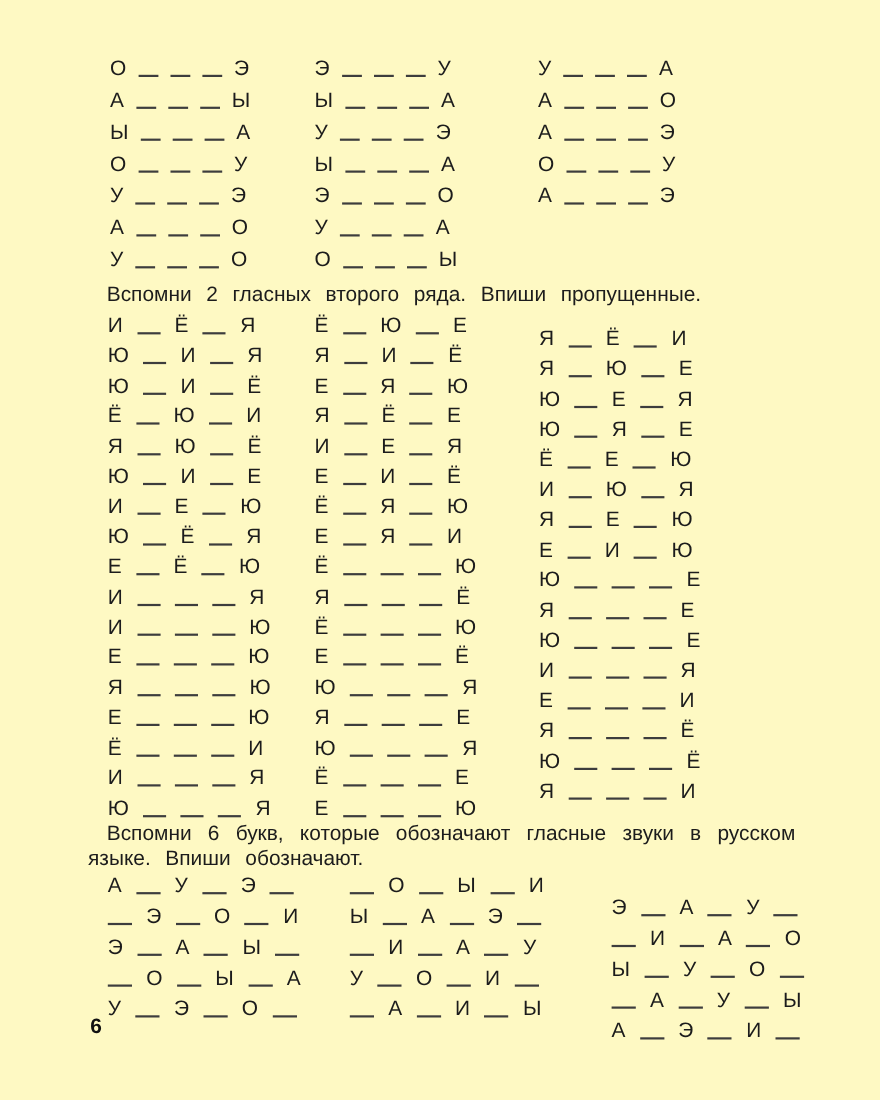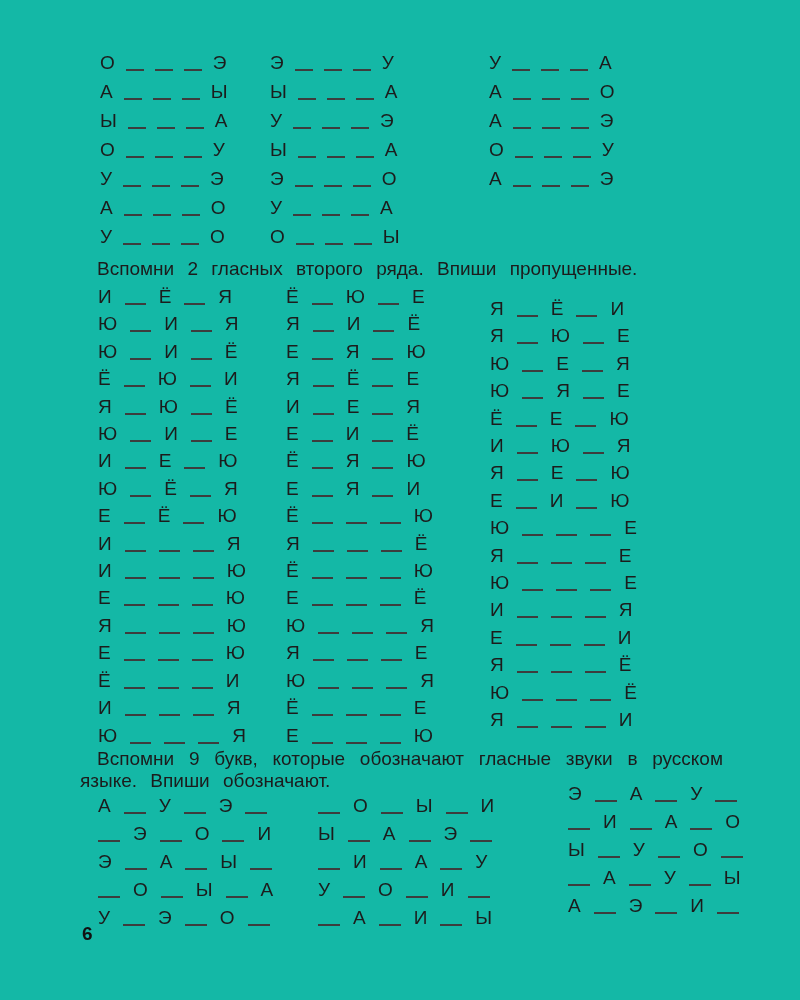--- a/index.html
+++ b/index.html
@@ -5,21 +5,21 @@
   * { margin: 0; padding: 0; box-sizing: border-box; }
   html, body { background: #ffffff; }
   body {
     width: 800px; height: 1000px;
     font-family: "Liberation Sans", sans-serif;
     color: #1c1c1c;
   }
   .page {
     position: relative;
     width: 800px; height: 1000px;
-    background: #14b8a6;
+    background: #fef9c3;
     overflow: hidden;
   }
   .col { position: absolute; }
   .letter-row { white-space: nowrap; }
   .letter { display: inline-block; font-size: 19px; }
   .blank {
     display: inline-block;
     height: 0;
     border-bottom: 2px solid #3d3d3d;
     transform: translateY(2px);
@@ -72,21 +72,21 @@
   <section class="sec-top">
     <div class="col" style="left:100px; top:49px;">
         <div class="letter-row"><span class="letter">О</span><span class="blank"></span><span class="blank"></span><span class="blank"></span><span class="letter">Э</span></div>
         <div class="letter-row"><span class="letter">А</span><span class="blank"></span><span class="blank"></span><span class="blank"></span><span class="letter">Ы</span></div>
         <div class="letter-row"><span class="letter">Ы</span><span class="blank"></span><span class="blank"></span><span class="blank"></span><span class="letter">А</span></div>
         <div class="letter-row"><span class="letter">О</span><span class="blank"></span><span class="blank"></span><span class="blank"></span><span class="letter">У</span></div>
         <div class="letter-row"><span class="letter">У</span><span class="blank"></span><span class="blank"></span><span class="blank"></span><span class="letter">Э</span></div>
         <div class="letter-row"><span class="letter">А</span><span class="blank"></span><span class="blank"></span><span class="blank"></span><span class="letter">О</span></div>
         <div class="letter-row"><span class="letter">У</span><span class="blank"></span><span class="blank"></span><span class="blank"></span><span class="letter">О</span></div>
       </div>
-    <div class="col" style="left:270px; top:49px;">
+    <div class="col" style="left:286px; top:49px;">
         <div class="letter-row"><span class="letter">Э</span><span class="blank"></span><span class="blank"></span><span class="blank"></span><span class="letter">У</span></div>
         <div class="letter-row"><span class="letter">Ы</span><span class="blank"></span><span class="blank"></span><span class="blank"></span><span class="letter">А</span></div>
         <div class="letter-row"><span class="letter">У</span><span class="blank"></span><span class="blank"></span><span class="blank"></span><span class="letter">Э</span></div>
         <div class="letter-row"><span class="letter">Ы</span><span class="blank"></span><span class="blank"></span><span class="blank"></span><span class="letter">А</span></div>
         <div class="letter-row"><span class="letter">Э</span><span class="blank"></span><span class="blank"></span><span class="blank"></span><span class="letter">О</span></div>
         <div class="letter-row"><span class="letter">У</span><span class="blank"></span><span class="blank"></span><span class="blank"></span><span class="letter">А</span></div>
         <div class="letter-row"><span class="letter">О</span><span class="blank"></span><span class="blank"></span><span class="blank"></span><span class="letter">Ы</span></div>
       </div>
     <div class="col" style="left:489px; top:49px;">
         <div class="letter-row"><span class="letter">У</span><span class="blank"></span><span class="blank"></span><span class="blank"></span><span class="letter">А</span></div>
@@ -152,40 +152,40 @@
         <div class="letter-row"><span class="letter">Ю</span><span class="blank"></span><span class="blank"></span><span class="blank"></span><span class="letter">Е</span></div>
         <div class="letter-row"><span class="letter">И</span><span class="blank"></span><span class="blank"></span><span class="blank"></span><span class="letter">Я</span></div>
         <div class="letter-row"><span class="letter">Е</span><span class="blank"></span><span class="blank"></span><span class="blank"></span><span class="letter">И</span></div>
         <div class="letter-row"><span class="letter">Я</span><span class="blank"></span><span class="blank"></span><span class="blank"></span><span class="letter">Ё</span></div>
         <div class="letter-row"><span class="letter">Ю</span><span class="blank"></span><span class="blank"></span><span class="blank"></span><span class="letter">Ё</span></div>
         <div class="letter-row"><span class="letter">Я</span><span class="blank"></span><span class="blank"></span><span class="blank"></span><span class="letter">И</span></div>
       </div>
   </section>
 
   <div class="heading" id="heading-bot">
-    <div class="h-line1">Вспомни 9 букв, которые обозначают гласные звуки в русском</div>
+    <div class="h-line1">Вспомни 6 букв, которые обозначают гласные звуки в русском</div>
     <div class="h-line2">языке. Впиши обозначают.</div>
   </div>
 
   <section class="sec-bot">
     <div class="col" style="left:98px;  top:792px;">
         <div class="letter-row"><span class="letter">А</span><span class="blank"></span><span class="letter">У</span><span class="blank"></span><span class="letter">Э</span><span class="blank"></span></div>
         <div class="letter-row"><span class="blank"></span><span class="letter">Э</span><span class="blank"></span><span class="letter">О</span><span class="blank"></span><span class="letter">И</span></div>
         <div class="letter-row"><span class="letter">Э</span><span class="blank"></span><span class="letter">А</span><span class="blank"></span><span class="letter">Ы</span><span class="blank"></span></div>
         <div class="letter-row"><span class="blank"></span><span class="letter">О</span><span class="blank"></span><span class="letter">Ы</span><span class="blank"></span><span class="letter">А</span></div>
         <div class="letter-row"><span class="letter">У</span><span class="blank"></span><span class="letter">Э</span><span class="blank"></span><span class="letter">О</span><span class="blank"></span></div>
       </div>
     <div class="col" style="left:318px; top:792px;">
         <div class="letter-row"><span class="blank"></span><span class="letter">О</span><span class="blank"></span><span class="letter">Ы</span><span class="blank"></span><span class="letter">И</span></div>
         <div class="letter-row"><span class="letter">Ы</span><span class="blank"></span><span class="letter">А</span><span class="blank"></span><span class="letter">Э</span><span class="blank"></span></div>
         <div class="letter-row"><span class="blank"></span><span class="letter">И</span><span class="blank"></span><span class="letter">А</span><span class="blank"></span><span class="letter">У</span></div>
         <div class="letter-row"><span class="letter">У</span><span class="blank"></span><span class="letter">О</span><span class="blank"></span><span class="letter">И</span><span class="blank"></span></div>
         <div class="letter-row"><span class="blank"></span><span class="letter">А</span><span class="blank"></span><span class="letter">И</span><span class="blank"></span><span class="letter">Ы</span></div>
       </div>
-    <div class="col" style="left:556px; top:780px;margin-left:12px;">
+    <div class="col" style="left:556px; top:812px;">
         <div class="letter-row"><span class="letter">Э</span><span class="blank"></span><span class="letter">А</span><span class="blank"></span><span class="letter">У</span><span class="blank"></span></div>
         <div class="letter-row"><span class="blank"></span><span class="letter">И</span><span class="blank"></span><span class="letter">А</span><span class="blank"></span><span class="letter">О</span></div>
         <div class="letter-row"><span class="letter">Ы</span><span class="blank"></span><span class="letter">У</span><span class="blank"></span><span class="letter">О</span><span class="blank"></span></div>
         <div class="letter-row"><span class="blank"></span><span class="letter">А</span><span class="blank"></span><span class="letter">У</span><span class="blank"></span><span class="letter">Ы</span></div>
         <div class="letter-row"><span class="letter">А</span><span class="blank"></span><span class="letter">Э</span><span class="blank"></span><span class="letter">И</span><span class="blank"></span></div>
       </div>
   </section>
 
   <div class="page-number">6</div>
 </div>

